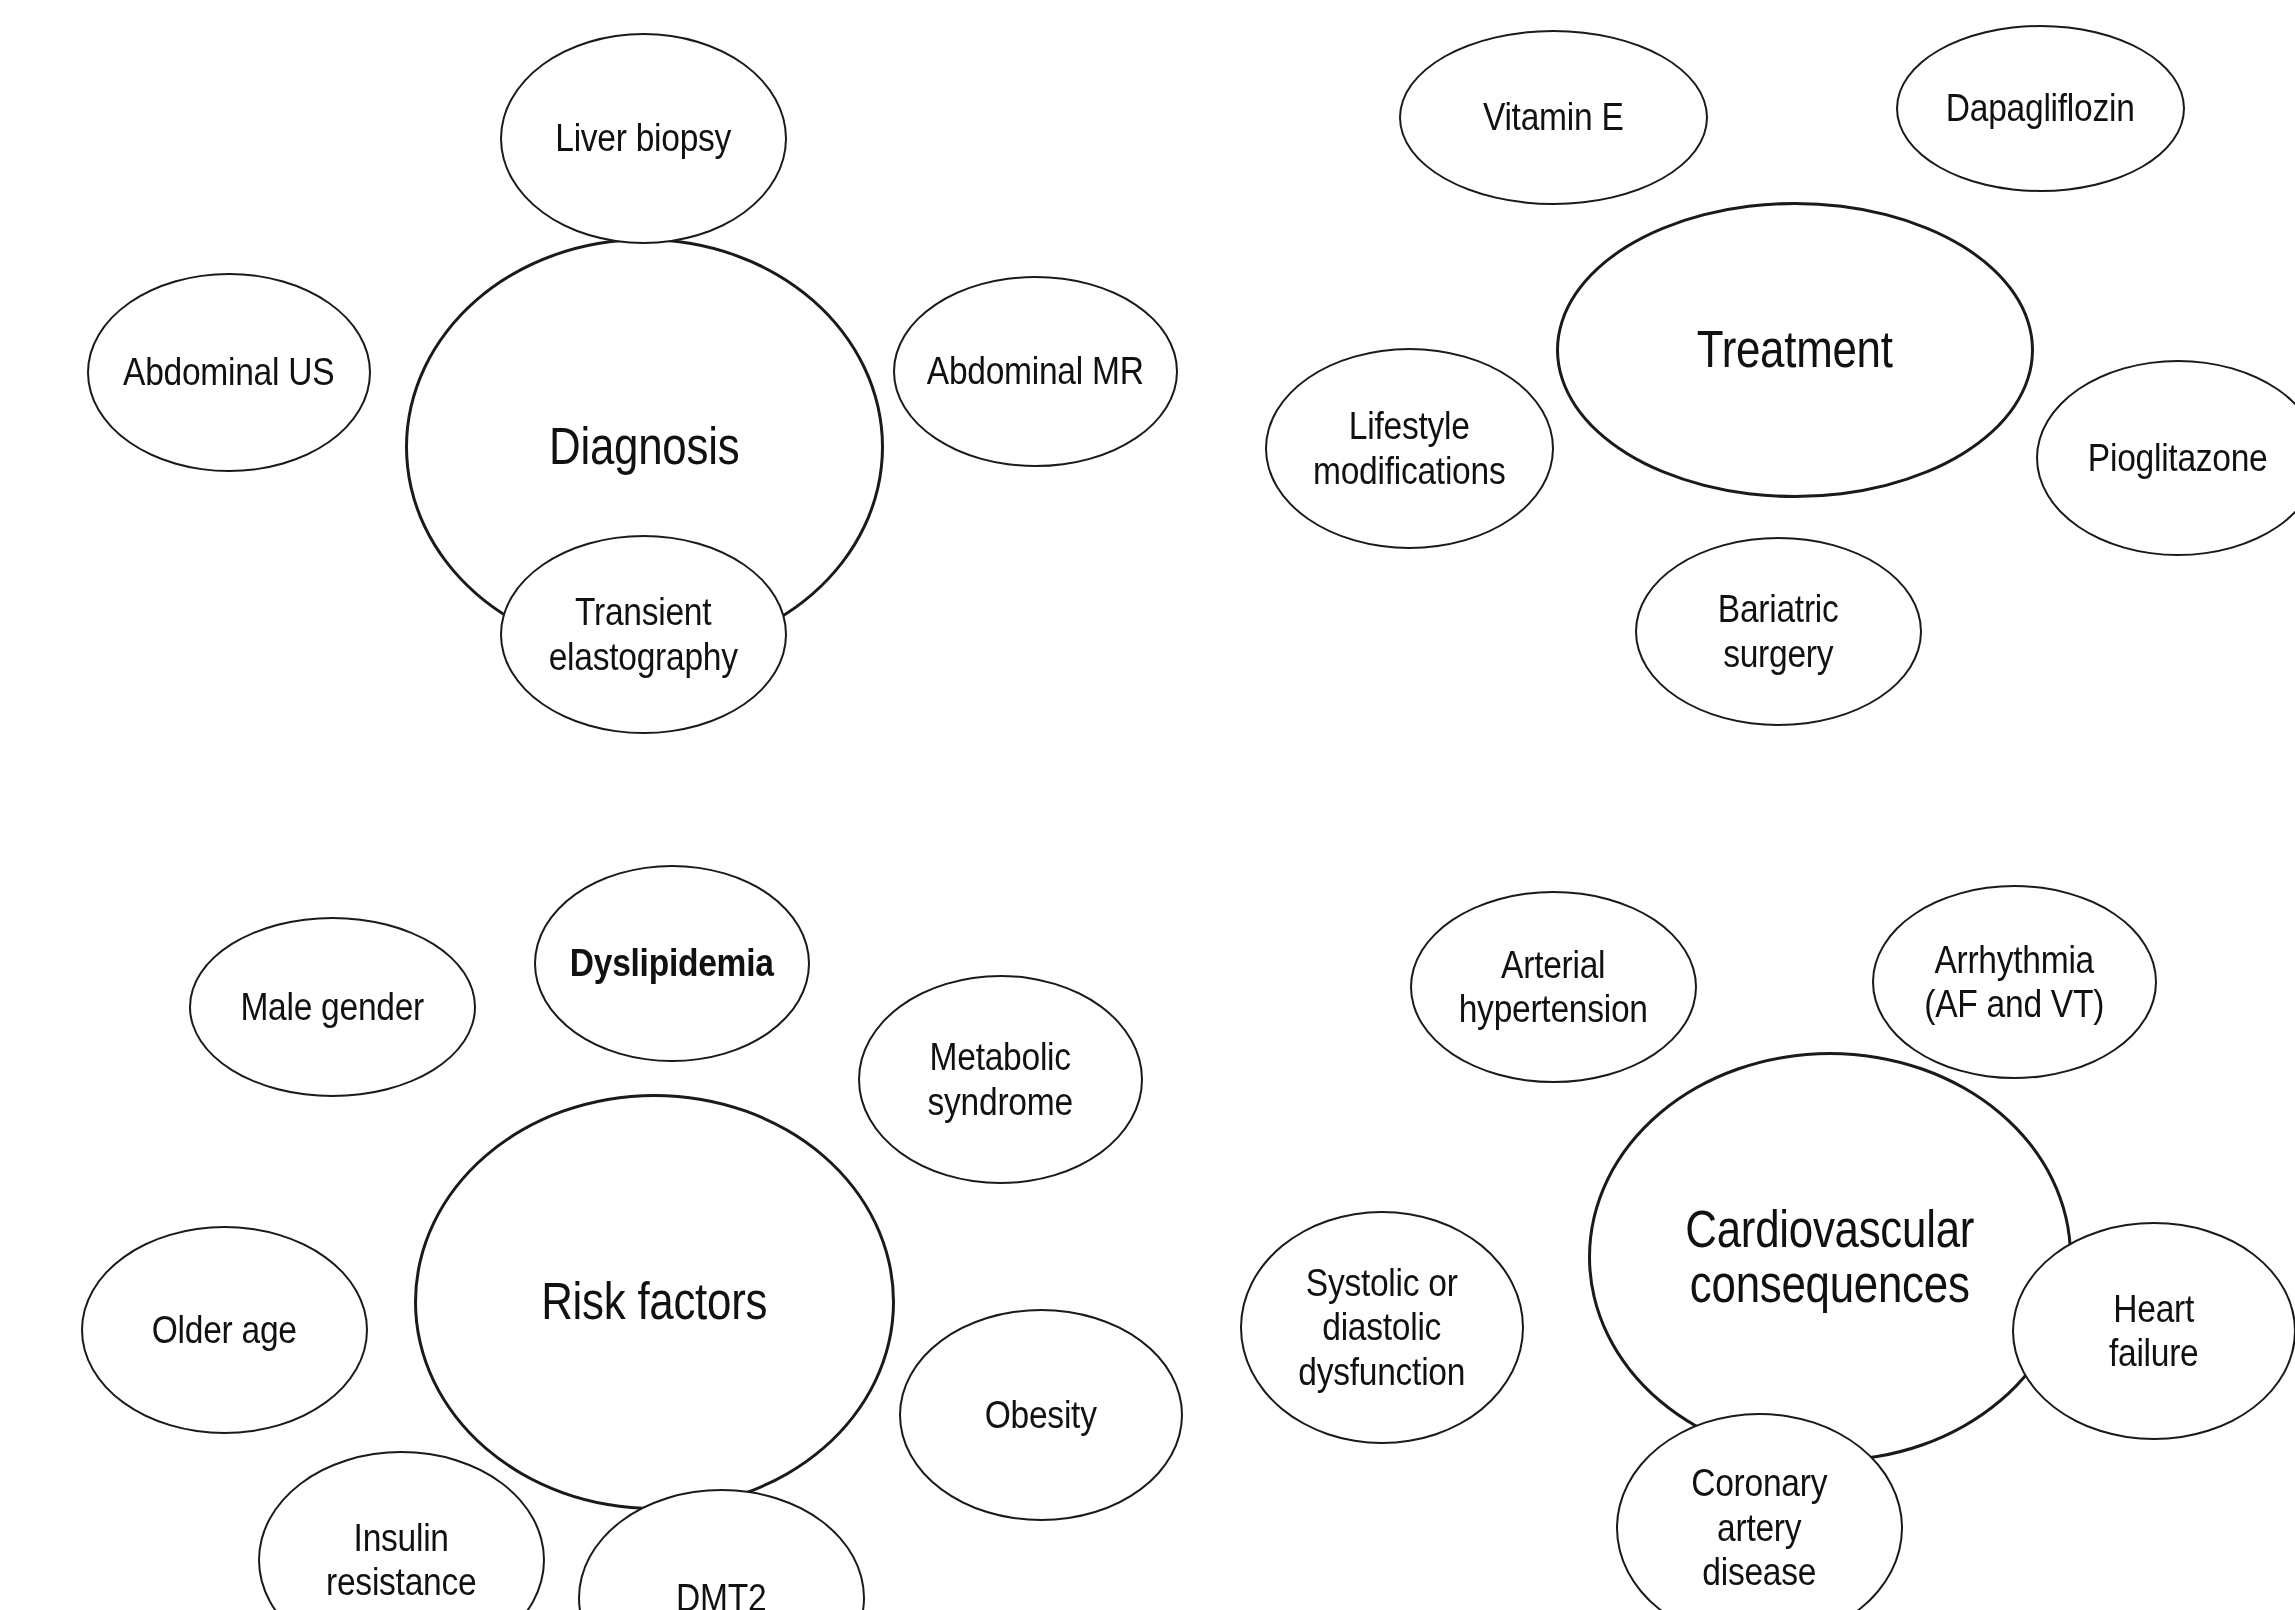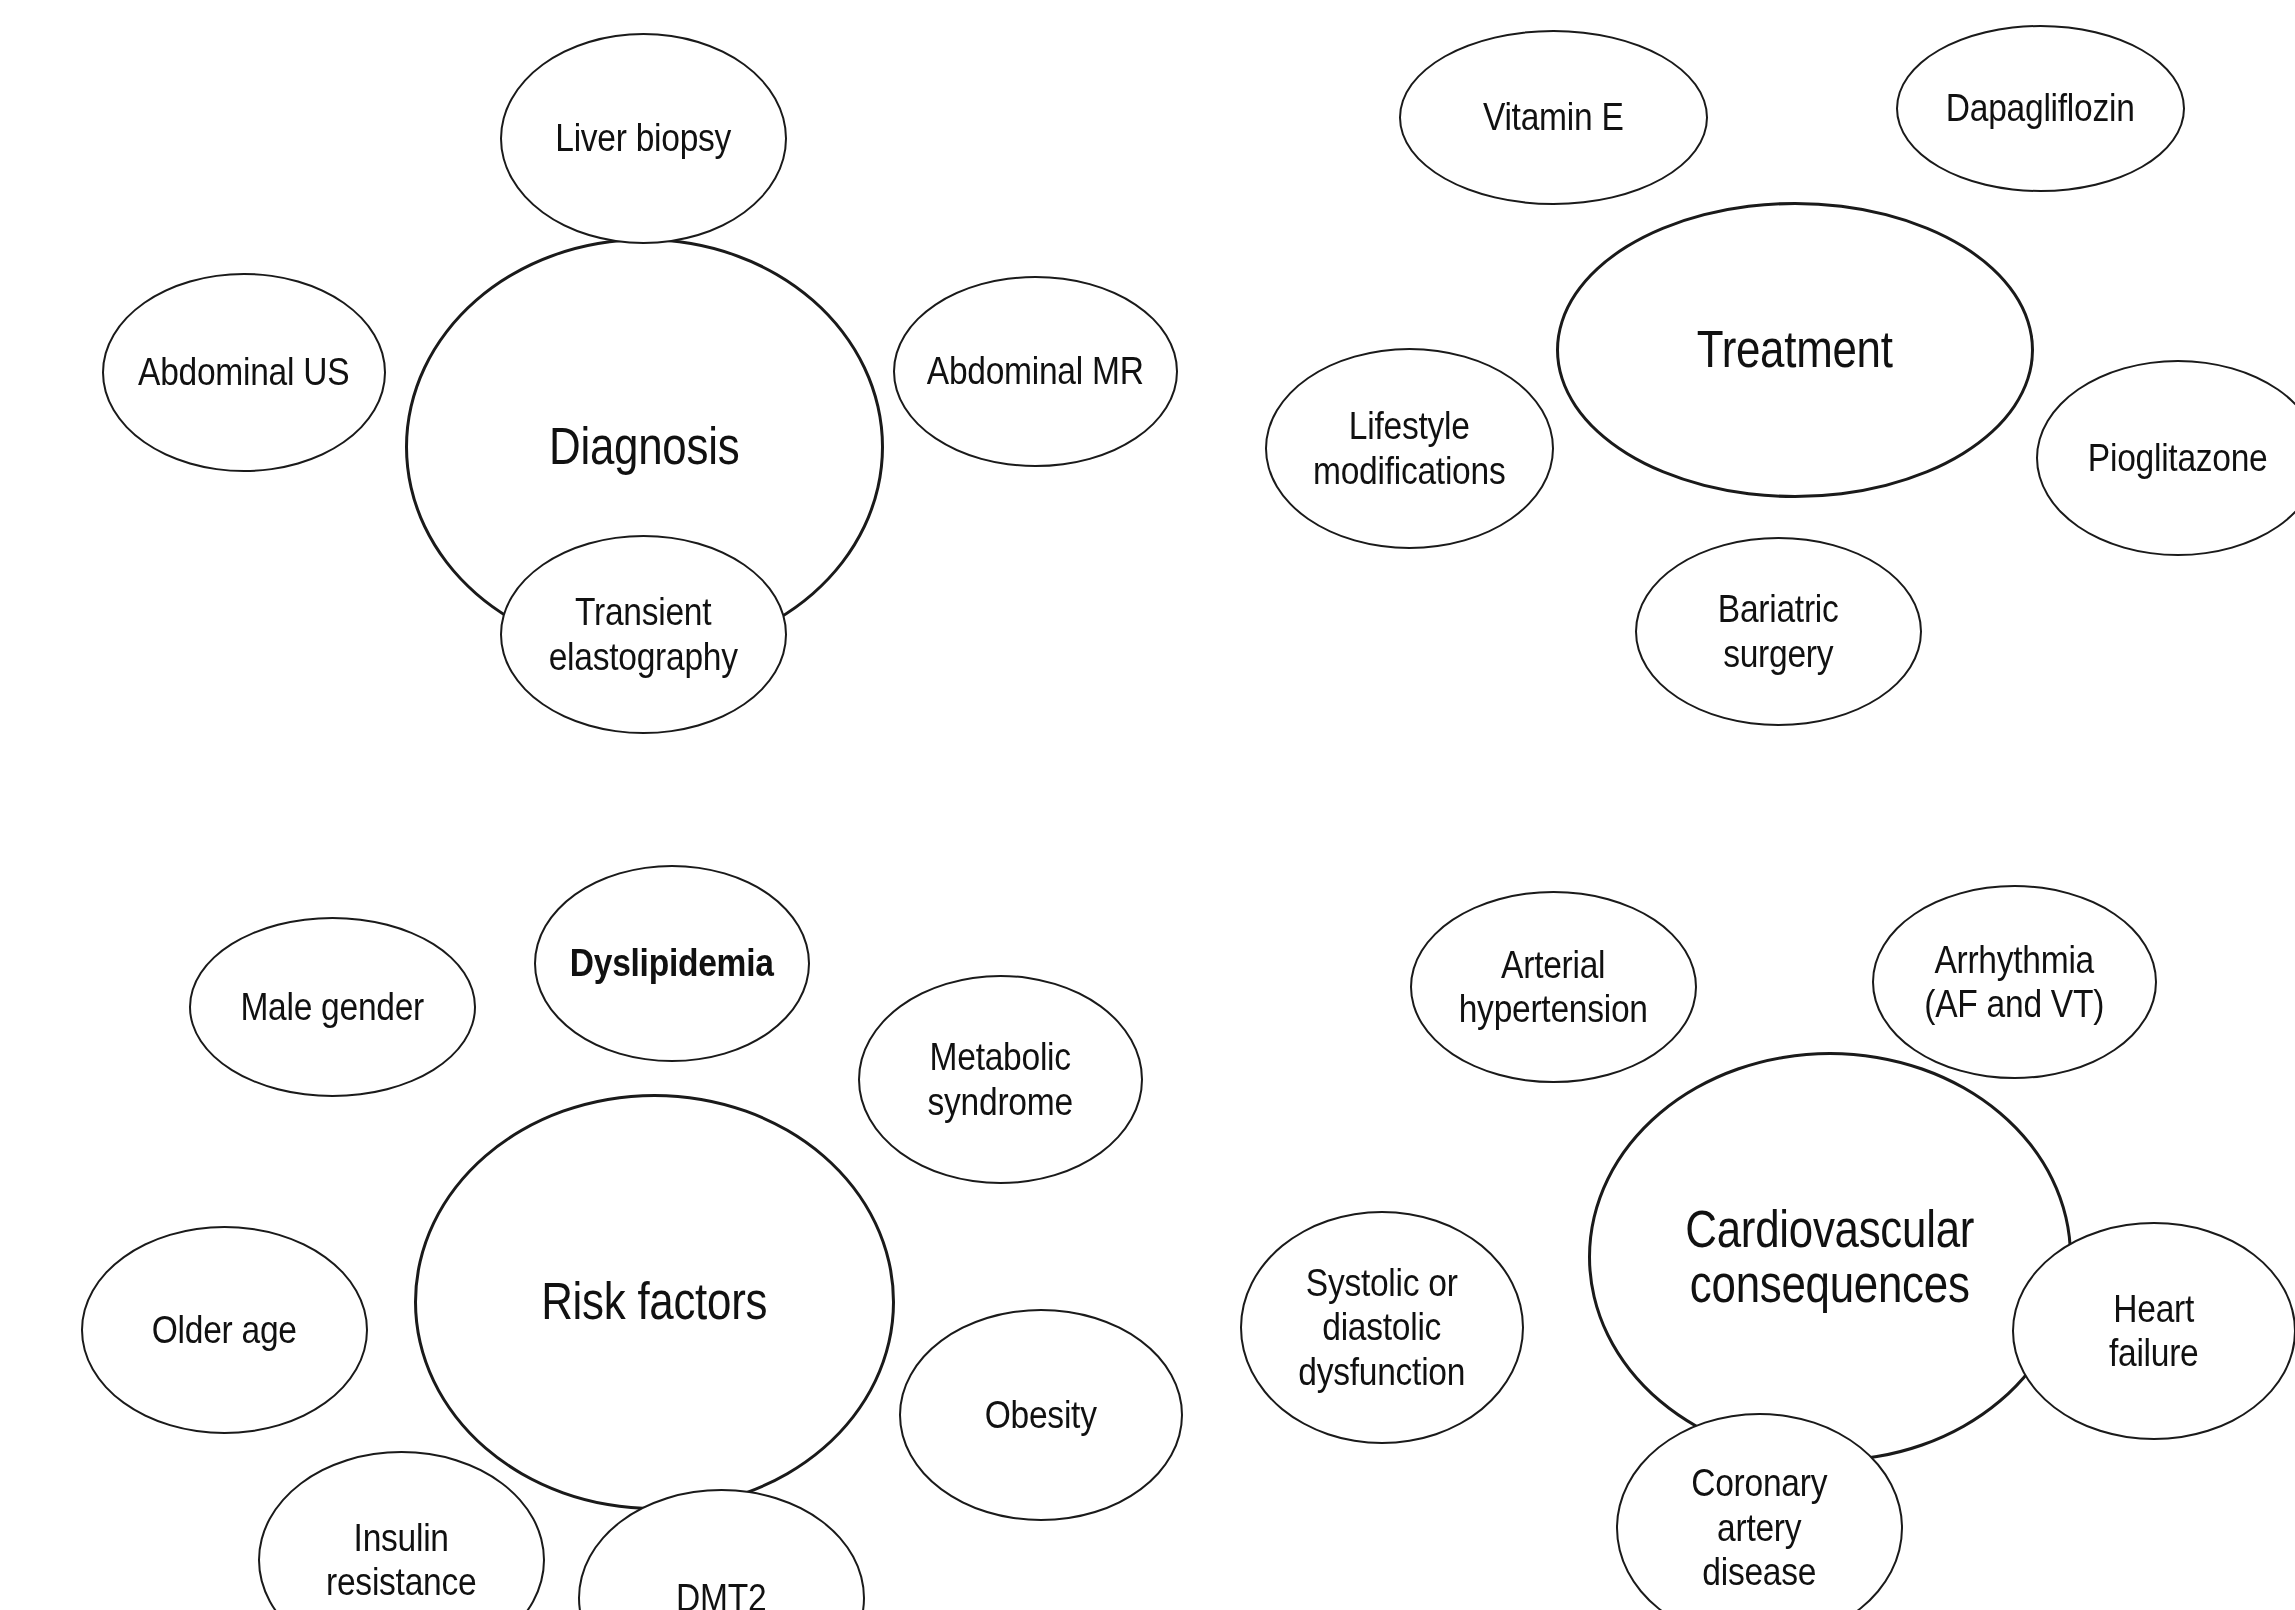--- a/index.html
+++ b/index.html
@@ -62,21 +62,21 @@
 <body>
 
 <div id="figure-root">
 
   <div class="cluster" style="left:0px; top:0px; width:1167px; height:789px;">
 
     <div class="node satellite" style="left:464px; top:33px; width:287px; height:211px;">
       <span class="label">Liver biopsy</span>
     </div>
 
-    <div class="node satellite" style="left:66px; top:273px; width:284px; height:199px;">
+    <div class="node satellite" style="left:51px; top:273px; width:284px; height:199px;">
       <span class="label">Abdominal US</span>
     </div>
 
     <div class="node center" style="left:369px; top:238px; width:479px; height:418px;">
       <span class="label">Diagnosis</span>
     </div>
 
     <div class="node satellite" style="left:857px; top:276px; width:285px; height:191px;">
       <span class="label">Abdominal MR</span>
     </div>

